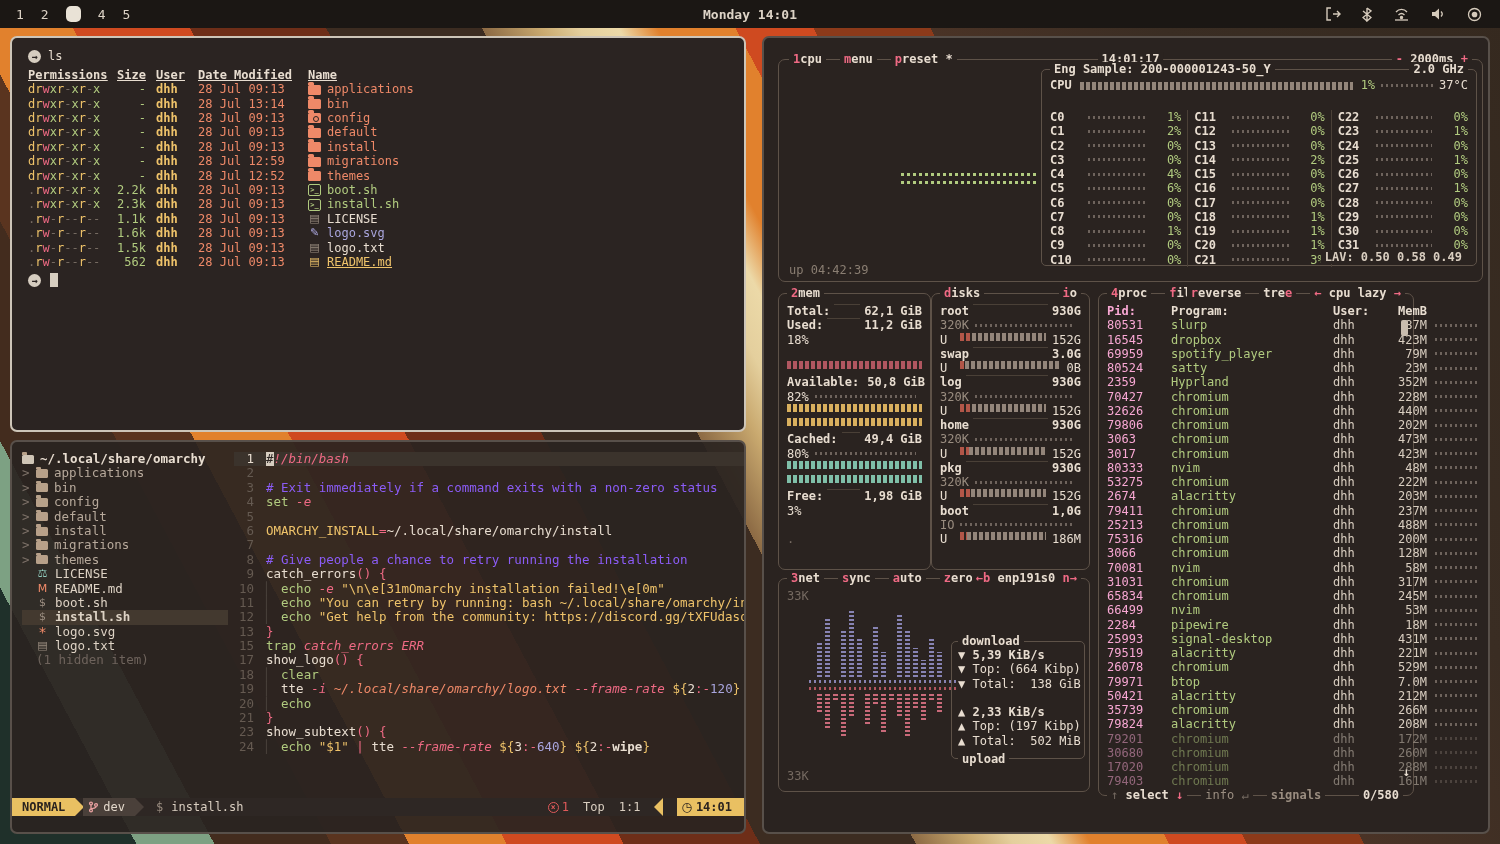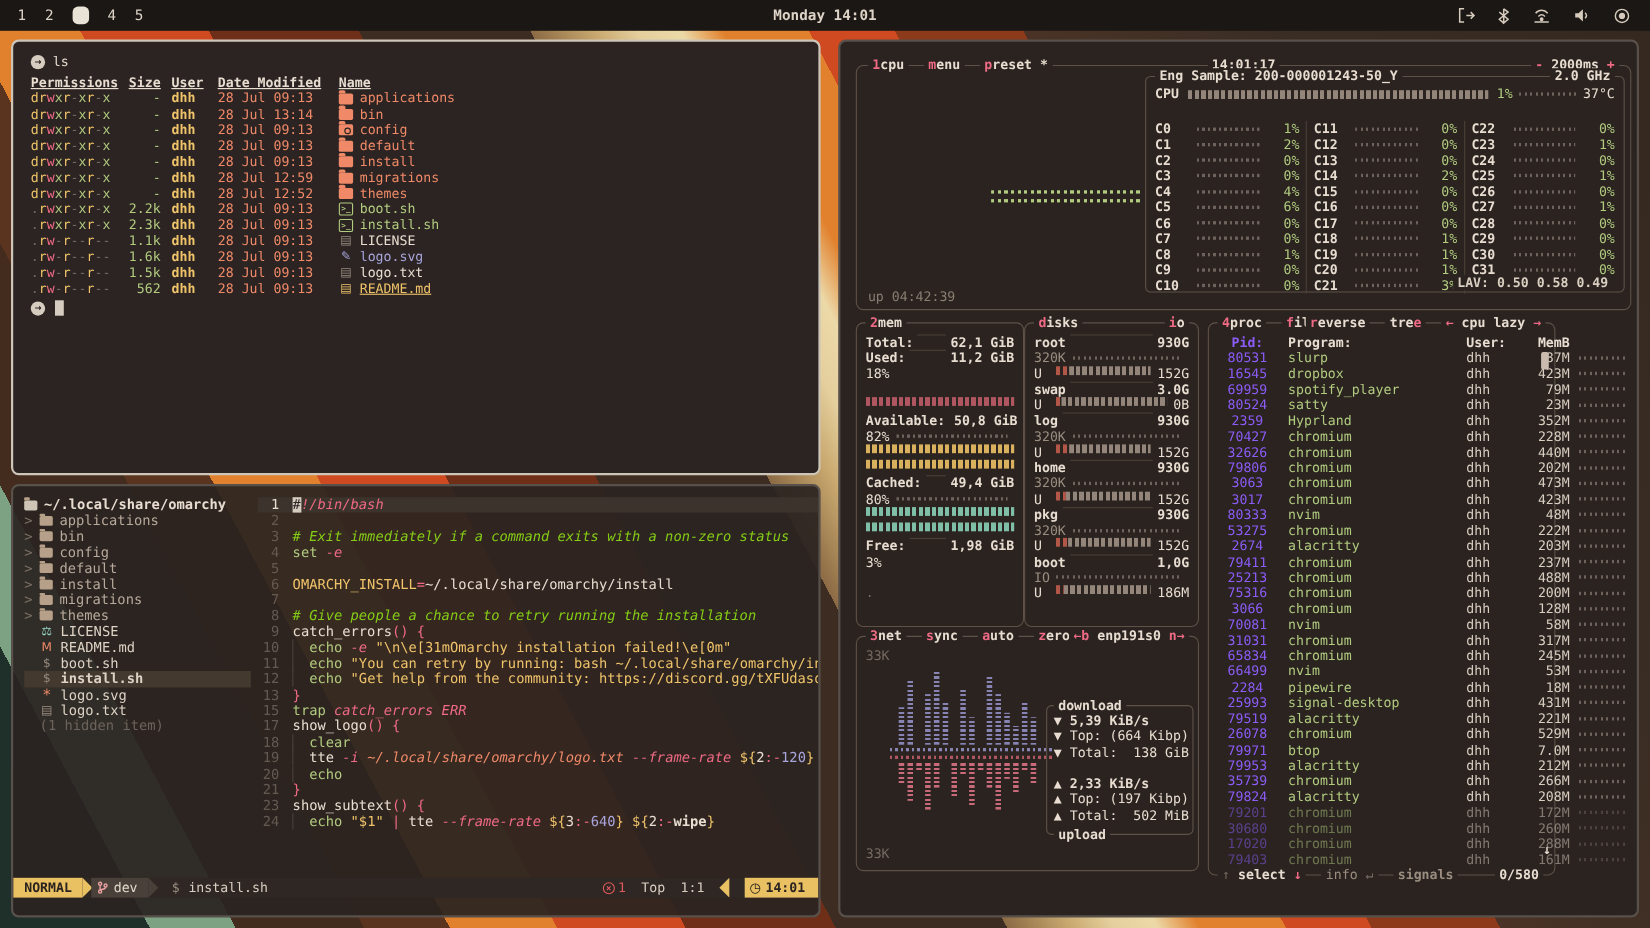--- a/index.html
+++ b/index.html
@@ -24,21 +24,21 @@
         #8c3a1a 64%, #8c3a1a 70%,
         #4a3326 70%, #3a2d23 82%, #35291f 100%);
   }
   
   .c-fg{color:#e8ddd0}.c-fgb{color:#e8ddd0;font-weight:bold}
   .c-dim{color:#756a61}.c-dim2{color:#9a8d80}
   .c-pink{color:#ef6a84}.c-redi{color:#ef6a84;font-style:italic}
   .c-orange{color:#ef8968}.c-orangei{color:#ef8968;font-style:italic}
   .c-yellow{color:#efc36a}.c-yellow-u{color:#efc36a;text-decoration:underline}
   .c-green{color:#b1cb7f}.c-teal{color:#93cfc0}.c-purple{color:#a9a5dd}
-  .c-comment{color:#84cc16;font-style:italic}
+  .c-comment{color:#8b5cf6;}
   .bold{font-weight:bold}
 
   
   #topbar{position:absolute;left:0;top:0;width:1500px;height:28px;background:#1b1714;
     display:flex;align-items:center;color:#ddd3c6;font-size:13px;}
   #workspaces{display:flex;align-items:center;gap:17px;padding-left:16px;}
   .ws{cursor:default}
   .ws-active{width:15px;height:16px;background:#e9e2d6;border-radius:5px;}
   #clock{position:absolute;left:50%;transform:translateX(-50%);font-weight:bold;font-size:13px;}
   #tray{margin-left:auto;display:flex;align-items:center;gap:21px;padding-right:18px;}
@@ -114,21 +114,21 @@
   #cpu-dash1,#cpu-dash2{position:absolute;height:3px;background:repeating-linear-gradient(90deg,#b1cb7f 0 3px,transparent 3px 6px)}
   .core{display:flex;align-items:center;height:14.25px;padding:0 6px}
   .core .lbl{font-weight:bold;color:#e8ddd0;width:32px}
   .core .pct{width:30px;text-align:right;color:#b1cb7f}
   #cores{position:absolute;display:grid;grid-template-columns:1fr 1fr 1fr}
   #cores .ccol+.ccol{border-left:1px solid #4a4037}
   .cpu-meter-row{display:flex;align-items:center;padding:0 8px;height:15px}
 
   
   .prow{display:grid;grid-template-columns:54px 168px 46px 52px 60px 40px 14px;align-items:center;height:14.25px;padding:0 2px 0 8px}
-  .prow .pid{text-align:center;color:#8b5cf6}
+  .prow .pid{text-align:left;color:#f9a8d4}
   .prow .prog{padding-left:10px;color:#b1cb7f}
   .prow .puser{padding-left:4px;color:#d9cec0}
   .prow .pmem{text-align:right;color:#d9cec0}
   .prow .pdots{height:3px;margin:0 8px;background:repeating-linear-gradient(90deg,#6e635c 0 2px,transparent 2px 5px)}
   .prow .pcpu{text-align:right;color:#b1cb7f}
   .prow.dimrow{opacity:.5}
   .phead{font-weight:bold;color:#e8ddd0}
   .phead .prog,.phead .puser,.phead .pmem,.phead .pcpu{color:#e8ddd0}
 
   
@@ -870,21 +870,21 @@
             <div class="prow">
               <span class="pid">79971</span>
               <span class="prog">btop</span>
               <span class="puser">dhh</span>
               <span class="pmem">7.0M</span>
               <span class="pdots"></span>
               <span class="pcpu">0.0</span>
               <span></span>
             </div>
             <div class="prow">
-              <span class="pid">79953</span>
+              <span class="pid">50421</span>
               <span class="prog">alacritty</span>
               <span class="puser">dhh</span>
               <span class="pmem">212M</span>
               <span class="pdots"></span>
               <span class="pcpu">0.0</span>
               <span></span>
             </div>
             <div class="prow">
               <span class="pid">35739</span>
               <span class="prog">chromium</span>

